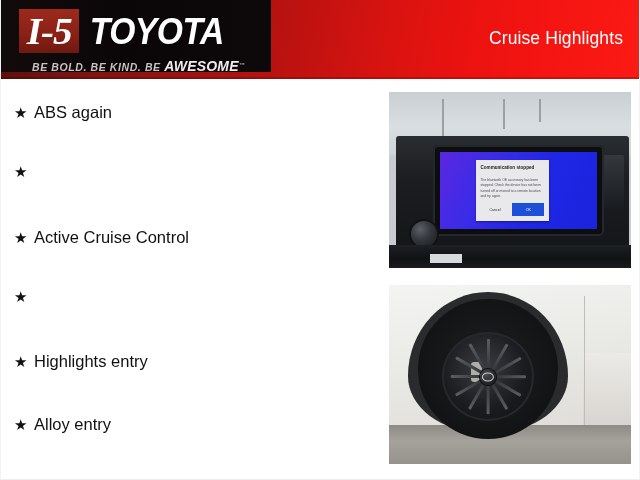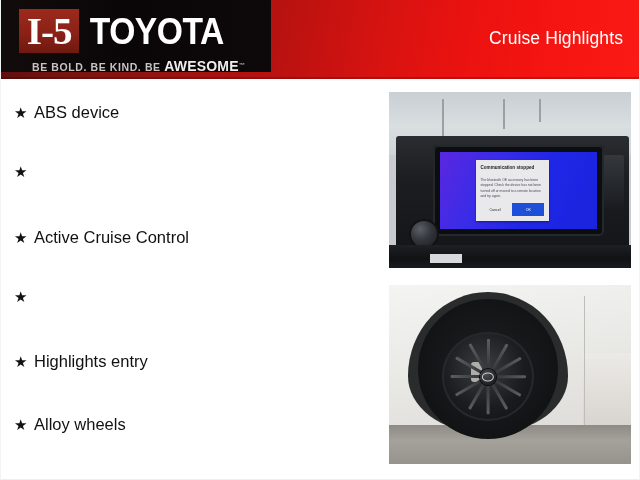--- a/index.html
+++ b/index.html
@@ -50,20 +50,21 @@
   }
 
   
   #logo-plate {
     position: absolute;
     left: 0px; top: 0px;
     width: 270px;
     height: 72px;
     background: #0b0708;
     background: linear-gradient(90deg,#120b0c 0%, #0a0607 45%, #0d0809 100%);
+    font-style: italic;
   }
   #logo-row {
     position: absolute;
     left: 18px; top: 9px;
     height: 44px;
     display: flex;
     align-items: stretch;
   }
   #i5-block {
     background: #8b2117;
@@ -382,21 +383,21 @@
       </div>
     </div>
 
     <div id="header-title">Cruise Highlights</div>
   </div>
 
   <div id="features">
 
     <div class="feature-item">
       <span class="feature-bullet">★</span>
-      <span class="feature-label">ABS device</span>
+      <span class="feature-label">ABS again</span>
     </div>
 
     <div class="feature-item">
       <span class="feature-bullet">★</span>
     </div>
 
     <div class="feature-item">
       <span class="feature-bullet">★</span>
       <span class="feature-label">Active Cruise Control</span>
     </div>
@@ -405,21 +406,21 @@
       <span class="feature-bullet">★</span>
     </div>
 
     <div class="feature-item">
       <span class="feature-bullet">★</span>
       <span class="feature-label">Highlights entry</span>
     </div>
 
     <div class="feature-item">
       <span class="feature-bullet">★</span>
-      <span class="feature-label">Alloy wheels</span>
+      <span class="feature-label">Alloy entry</span>
     </div>
   </div>
 
   <div class="photo" id="photo-infotainment">
     <div class="sky"></div>
     <div class="pole" style="left:22%;height:22%;"></div>
     <div class="pole" style="left:47%;height:17%;"></div>
     <div class="pole" style="left:62%;height:13%;"></div>
 
     <div class="dash-surround"></div>

